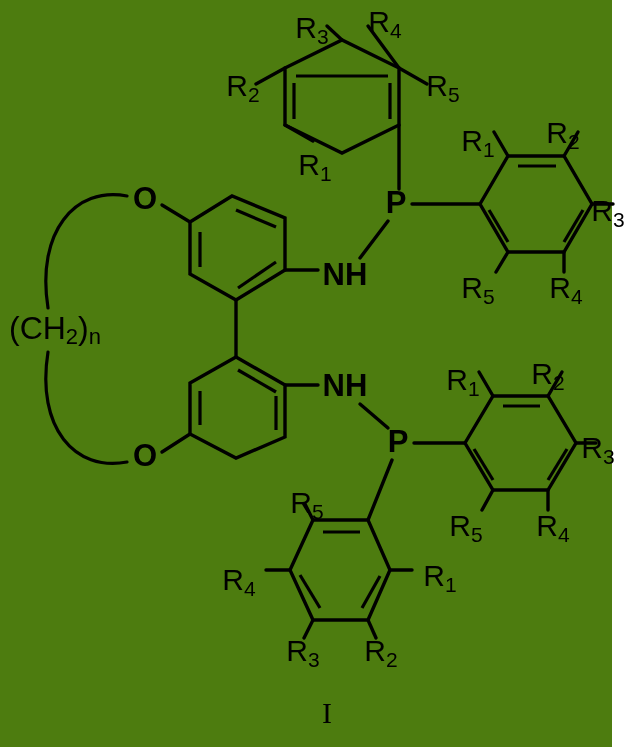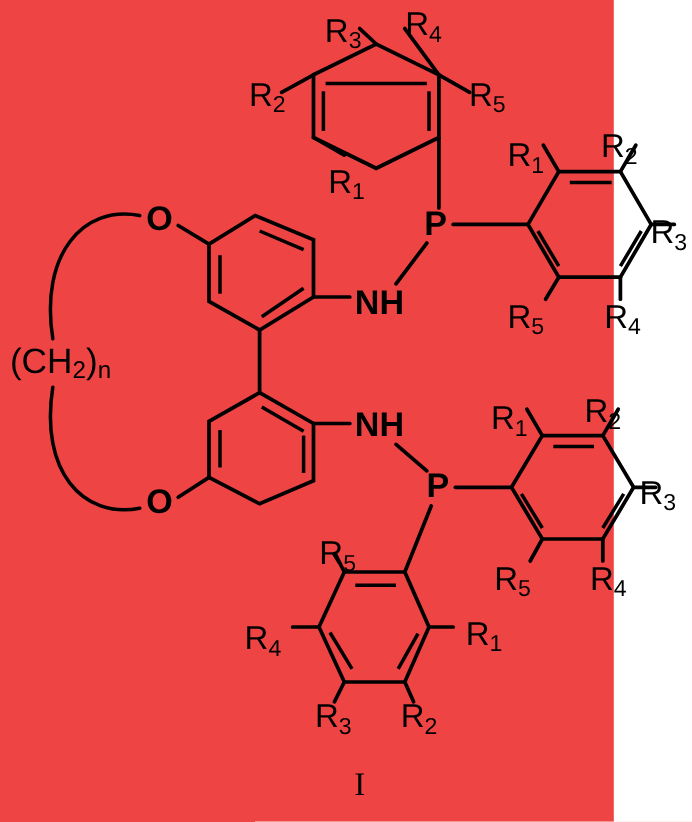--- a/index.html
+++ b/index.html
@@ -8,23 +8,23 @@
     background: #ffffff;
   }
   body {
     width: 629px;
     height: 747px;
     font-family: "Liberation Sans", sans-serif;
     overflow: hidden;
   }
   #figure-root {
     position: relative;
-    width: 558px;
+    width: 612px;
     height: 747px;
-    background: #ef4444;
+    background: #4d7c0f;
   }
   svg#structure {
     display: block;
     width: 629px;
     height: 747px;
   }
   .bond {
     stroke: #000000;
     stroke-width: 3.4;
     stroke-linecap: round;

